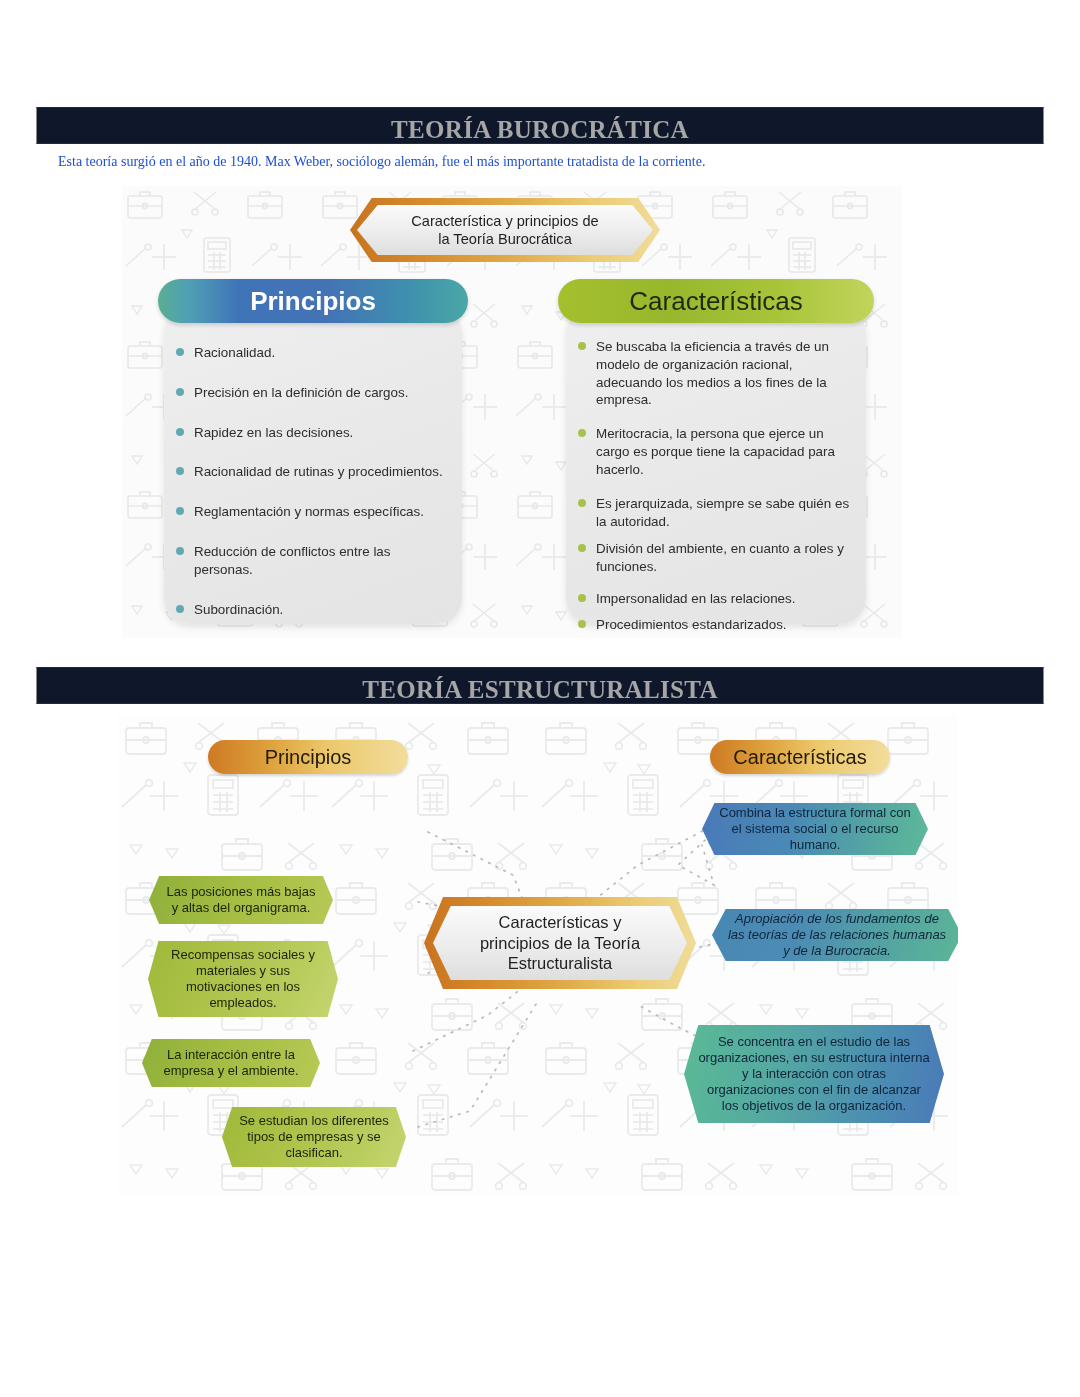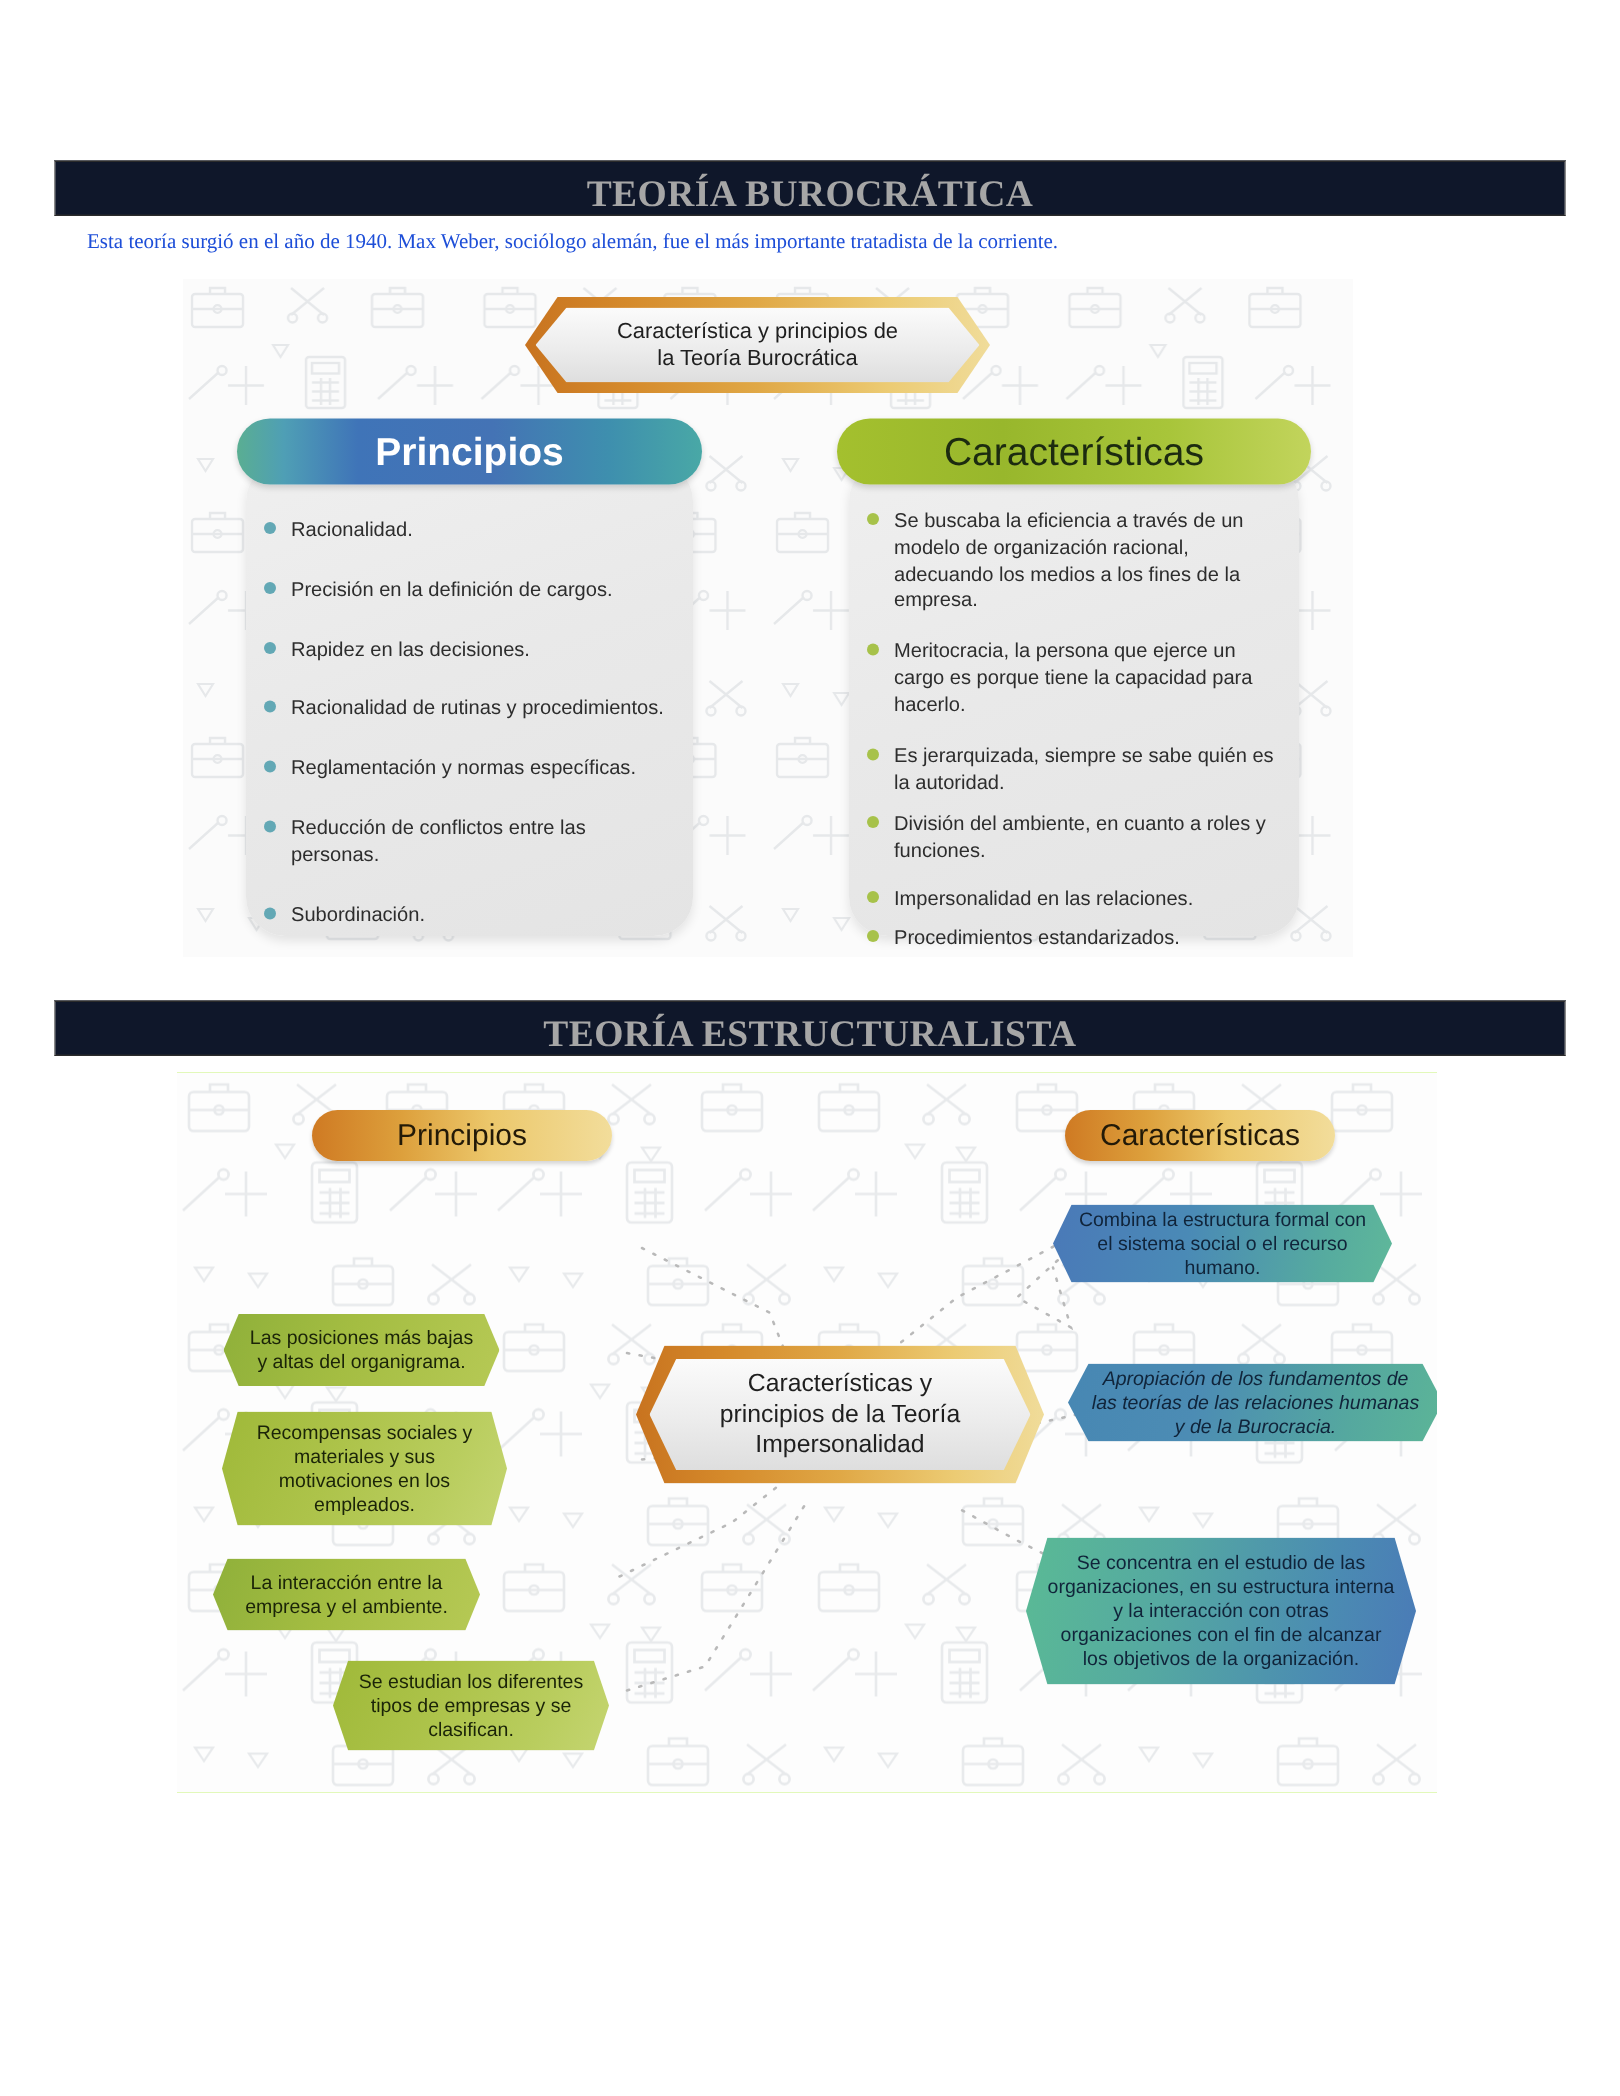--- a/index.html
+++ b/index.html
@@ -418,17 +418,17 @@
     <span>Se concentra en el estudio de las organizaciones, en su estructura interna y la interacción con otras organizaciones con el fin de alcanzar los objetivos de la organización.</span>
   </div>
 
   <div class="hexwrap" style="left:306px;top:182px;width:272px;height:92px;">
     <div class="hex-outer"></div>
     <div class="hex-inner" style="left:9px;top:9px;right:9px;bottom:9px;"></div>
     <div class="hex-label" style="font-size:16.5px;">
       <div>
         <div>Características y</div>
         <div>principios de la Teoría</div>
-        <div>Impersonalidad</div>
+        <div>Estructuralista</div>
       </div>
     </div>
   </div>
 </div>
 
 </body></html>

